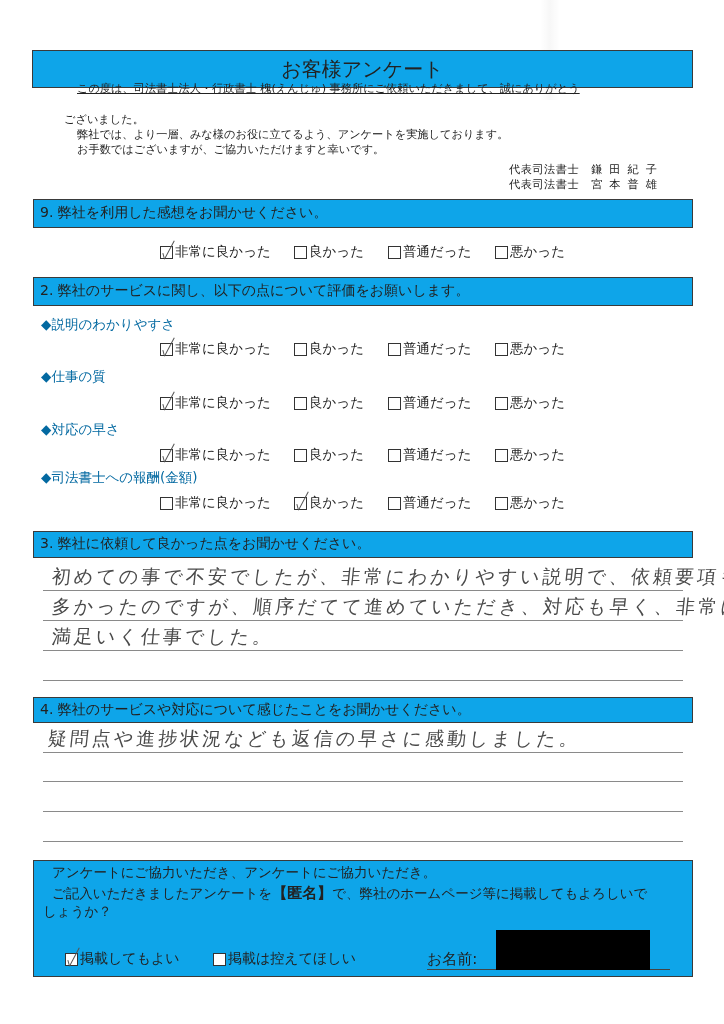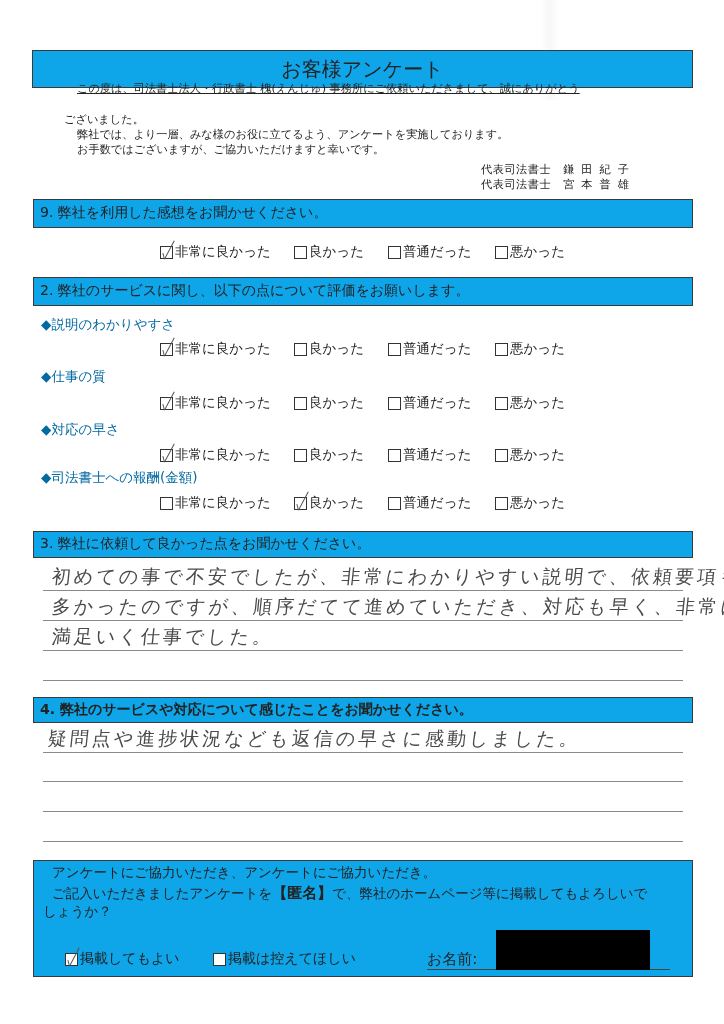--- a/index.html
+++ b/index.html
@@ -5,21 +5,21 @@
   html, body { margin: 0; padding: 0; }
   body {
     width: 724px; height: 1024px; background: #ffffff; position: relative; overflow: hidden;
     font-family: "DejaVu Sans", sans-serif; color: #1a1a1a;
   }
   .abs { position: absolute; }
   .box { position: absolute; border: 1.5px solid #3a3a3a; box-sizing: border-box; background: #0ea5e9; }
   .title-box { left: 32px; top: 50px; width: 661px; height: 38px; }
   .title-text { position: absolute; left: 0; right: 0; top: 5px; text-align: center; font-size: 20px; color: #222; }
   .intro { font-size: 11.2px; line-height: 14.5px; color: #222; white-space: nowrap; }
-  .signer { font-size: 11.2px; color: #222; white-space: nowrap; letter-spacing: 0.5px; }
+  .signer { font-size: 11.2px; color: #222; white-space: nowrap; letter-spacing: 0.5px; margin-left: 28px; }
   .signer .name { margin-left: 12px; letter-spacing: 7px; }
   .section-box { left: 33px; width: 660px; height: 29px; }
   .section-text { position: absolute; left: 6px; top: 4px; font-size: 14px; color: #222; white-space: nowrap; }
   .q-label { font-size: 13.5px; color: #0369a1; white-space: nowrap; }
   .opt { position: absolute; display: flex; align-items: center; font-size: 13.5px; color: #222; white-space: nowrap; text-align: center; }
   .cb { width: 13px; height: 13px; border: 1.3px solid #333; box-sizing: border-box; display: inline-block; margin-right: 2px; position: relative; background: #fff; }
   .cb.checked::after {
     content: ""; position: absolute; left: 3px; top: -9px; width: 1px; height: 21px;
     background: #555; transform: rotate(28deg); transform-origin: bottom left;
   }
@@ -175,21 +175,21 @@
   <div class="rule" style="left:43px; top:590px; width:640px;"></div>
   <div class="hand" style="left:52px; top:594px;">多かったのですが、順序だてて進めていただき、対応も早く、非常に</div>
   <div class="rule" style="left:43px; top:620px; width:640px;"></div>
   <div class="hand" style="left:52px; top:624px;">満足いく仕事でした。</div>
   <div class="rule" style="left:43px; top:650px; width:640px;"></div>
   <div class="hand" style="left:52px; top:654px;"></div>
   <div class="rule" style="left:43px; top:680px; width:640px;"></div>
 </div>
 
 <div class="box section-box" style="top:697px; height:26px;">
-  <div class="section-text" style="top:3px;font-weight:bold;">4. 弊社のサービスや対応について感じたことをお聞かせください。</div>
+  <div class="section-text" style="top:3px;">4. 弊社のサービスや対応について感じたことをお聞かせください。</div>
 </div>
 <div>
   <div class="hand" style="left:48px; top:726px;">疑問点や進捗状況なども返信の早さに感動しました。</div>
   <div class="rule" style="left:43px; top:752px; width:640px;"></div>
   <div class="hand" style="left:48px; top:756px;"></div>
   <div class="rule" style="left:43px; top:781px; width:640px;"></div>
   <div class="hand" style="left:48px; top:786px;"></div>
   <div class="rule" style="left:43px; top:811px; width:640px;"></div>
   <div class="hand" style="left:48px; top:816px;"></div>
   <div class="rule" style="left:43px; top:841px; width:640px;"></div>

